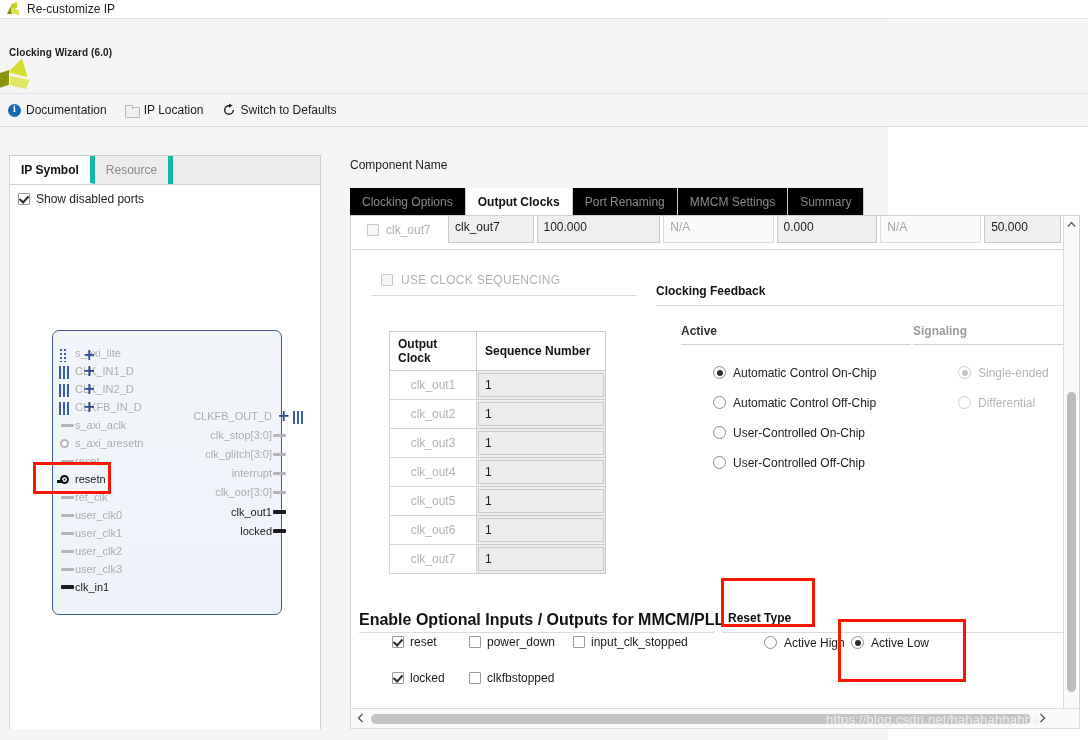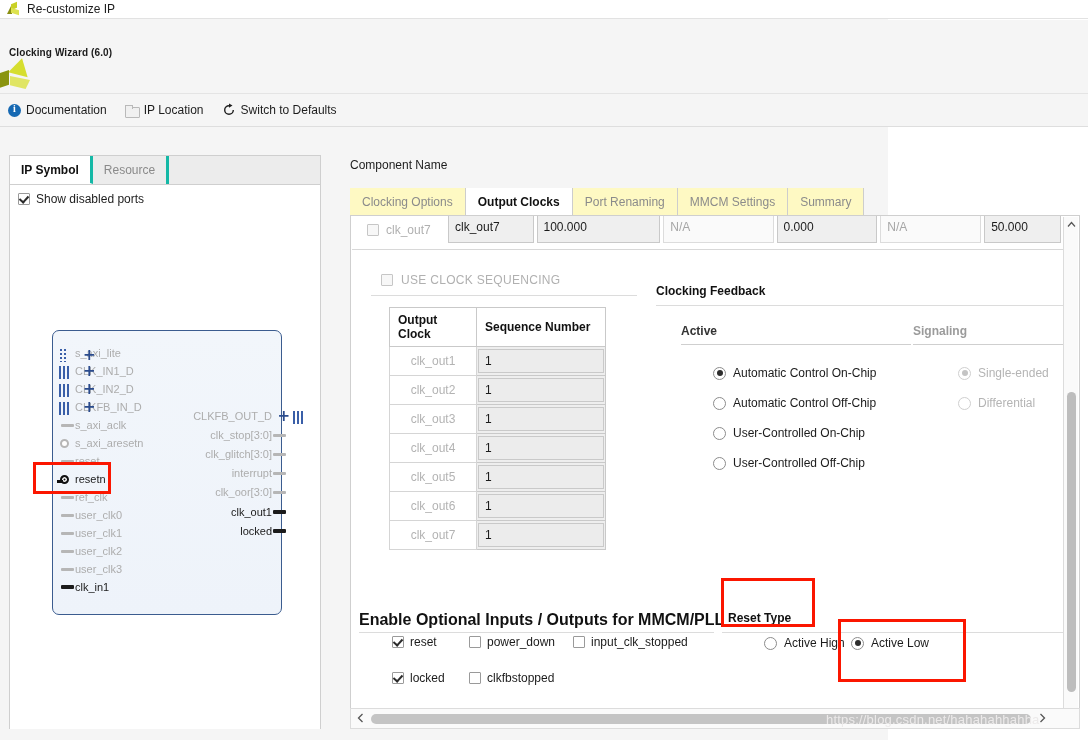--- a/index.html
+++ b/index.html
@@ -58,21 +58,21 @@
   .ico-refresh svg { display:block; }
 
   
   .left-panel {
     position:absolute; left:9px; top:155px; width:312px; height:574px;
     background:#ffffff; border:1px solid #cfcfcf; box-sizing:border-box;
   }
   .lp-tabs { height:28px; background:#ececec; border-bottom:1px solid #cfcfcf; display:flex; }
   .lp-tab {
     display:flex; align-items:center; padding:0 11px; font-size:12px;
-    color:#8a8a8a; border-right:3px solid #14b8a6; box-sizing:border-box; height:28px;
+    color:#8a8a8a; border-right:5px solid #14b8a6; box-sizing:border-box; height:28px;
   }
   .lp-tab.active { background:#ffffff; color:#111; font-weight:bold; border-bottom:1px solid #fff; }
   .lp-body { position:relative; background:#fff; height:544px; }
 
   .chk-row { display:flex; align-items:center; padding:7px 0 0 8px; }
   .cbx {
     width:12px; height:12px; border:1px solid #9a9a9a; background:#fff;
     box-sizing:border-box; position:relative; border-radius:1px; flex:0 0 auto;
   }
   .cbx.checked::after {
@@ -122,21 +122,21 @@
   .comp-label { font-size:12px; color:#1d1d1d; }
   .comp-input {
     margin-left:8px; width:600px; height:20px; background:#f3f3f3;
     border:1px solid #d2d2d2; border-top-color:#c4c4c4; box-sizing:border-box;
     font-size:12px; color:#1b1b1b; padding:2px 0 0 5px;
   }
 
   .rp-tabs { position:absolute; left:350px; top:188px; height:27px; display:flex; }
   .rp-tab {
     display:flex; align-items:center; padding:0 12px; height:27px; box-sizing:border-box;
-    font-size:12px; color:#8b8b8b; background:#fef9c3; border-right:1px solid #cdcdcd;
+    font-size:12px; color:#8b8b8b; background:#000000; border-right:1px solid #cdcdcd;
   }
   .rp-tab.active { background:#ffffff; color:#111; font-weight:bold; }
 
   .rp-body {
     position:absolute; left:350px; top:215px; width:730px; height:514px;
     background:#ffffff; border:1px solid #cfcfcf; box-sizing:border-box;
   }
 
   
   .clip-row { position:absolute; left:1px; top:0px; height:32px; width:712px; display:flex; align-items:flex-start; }
@@ -170,21 +170,21 @@
     font-size:12px; color:#1b1b1b; padding:4px 0 0 6px; box-sizing:border-box;
   }
 
   
   .cf-title { position:absolute; left:305px; top:68px; font-size:12px; font-weight:bold; color:#111; }
   .cf-rule { position:absolute; left:305px; top:89px; width:422px; height:1px; background:#dcdcdc; }
   .sub-title { position:absolute; font-size:12px; font-weight:bold; color:#333; }
   .sub-rule { position:absolute; height:1px; background:#cfcfcf; }
   .sub-title.dim { color:#9b9b9b; }
 
-  .radio-row { position:absolute; display:flex; align-items:center; }
+  .radio-row { position:absolute; display:flex; }
   .rdo {
     width:13px; height:13px; border-radius:50%; border:1px solid #8c8c8c;
     background:#fff; box-sizing:border-box; position:relative; flex:0 0 auto;
   }
   .rdo.sel::after {
     content:""; position:absolute; left:2.5px; top:2.5px; width:6px; height:6px;
     border-radius:50%; background:#2d2d2d;
   }
   .rdo.disabled { border-color:#cfcfcf; }
   .rdo.disabled.sel::after { background:#c4c4c4; }
@@ -454,21 +454,21 @@
       <div class="cell" style="width:80px;">50.000</div>
     </div>
     <div class="cell-sep"></div>
 
     <div class="seq-head">
       <span class="cbx disabled"></span>
       <span class="lbl">USE CLOCK SEQUENCING</span>
     </div>
     <div class="seq-rule"></div>
 
-    <div style="position:absolute;left:38px;top:91px;">
+    <div style="position:absolute;left:38px;top:115px;">
       <table class="seq">
         <thead>
           <tr>
             <th>Output Clock</th>
             <th>Sequence Number</th>
           </tr>
         </thead>
         <tbody>
           <tr>
             <td class="oc">clk_out1</td>

